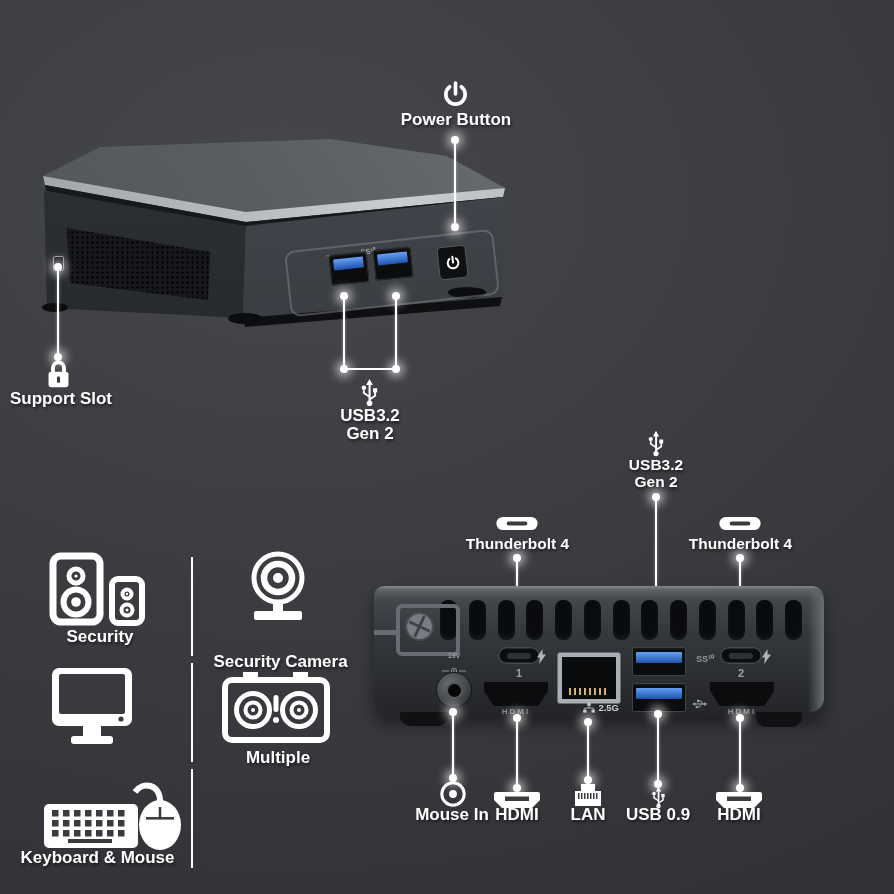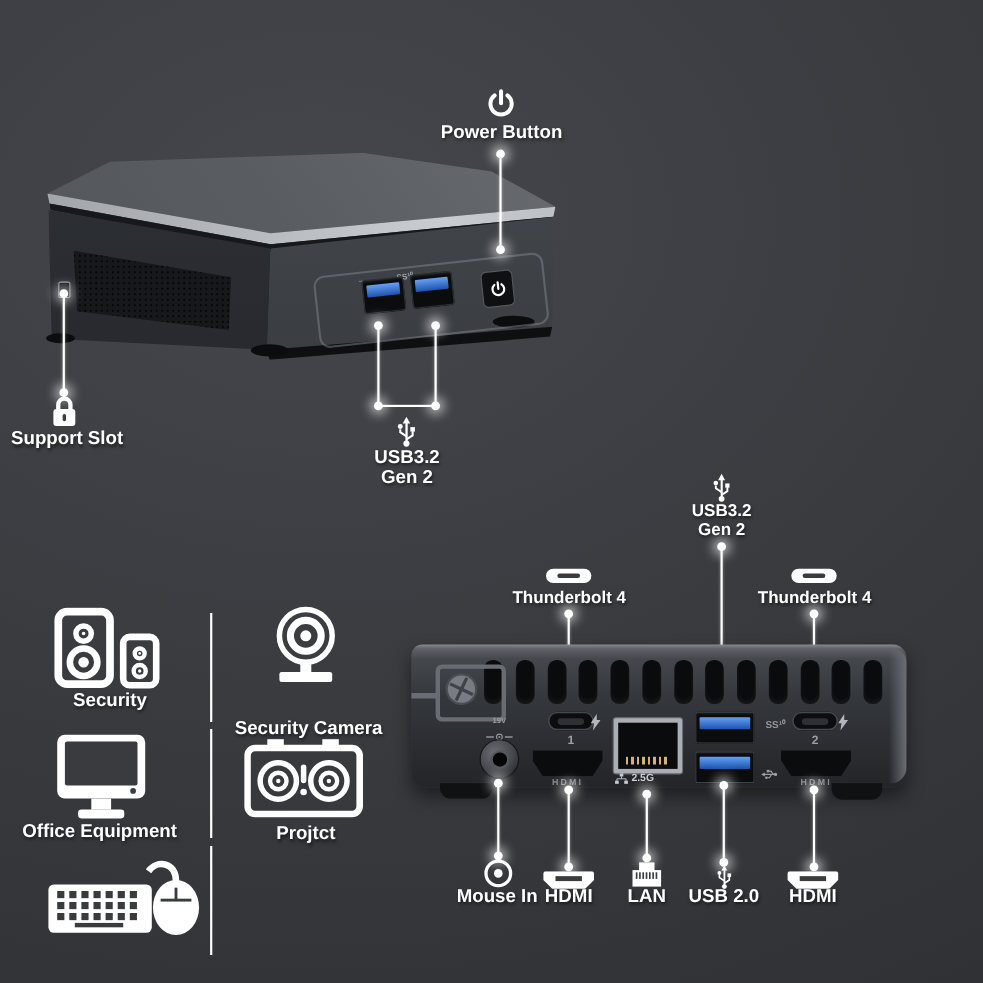--- a/index.html
+++ b/index.html
@@ -160,21 +160,20 @@
 
   <div class="abs" style="left:50px;top:666px;width:84px;height:80px;">
     <svg viewBox="0 0 84 80" width="84" height="80">
       <rect x="2" y="2" width="80" height="58" rx="7" fill="#fff"></rect>
       <rect x="9" y="8" width="66" height="40" rx="2" fill="#3a3b3f"></rect>
       <circle cx="71" cy="53" r="2.6" fill="#3a3b3f"></circle>
       <rect x="33" y="60" width="18" height="10" fill="#fff"></rect>
       <rect x="21" y="70" width="42" height="8" rx="3" fill="#fff"></rect>
     </svg>
   </div>
-  <div class="txt lbl" style="left:3px;top:747px;width:175px;">Office Equipment</div>
 
   <div class="abs" style="left:42px;top:780px;width:142px;height:72px;">
     <svg viewBox="0 0 142 72" width="142" height="72">
       <path d="M118 21C118 4 101 1 93 12" fill="none" stroke="#fff" stroke-width="6"></path>
       <rect x="2" y="24" width="94" height="44" rx="5" fill="#fff"></rect>
       <g fill="#3a3b3f">
         <rect x="10" y="30" width="6.5" height="6.5"></rect>
           <rect x="21" y="30" width="6.5" height="6.5"></rect>
           <rect x="32" y="30" width="6.5" height="6.5"></rect>
           <rect x="43" y="30" width="6.5" height="6.5"></rect>
@@ -195,20 +194,21 @@
           <rect x="54" y="50" width="6.5" height="6.5"></rect>
           <rect x="65" y="50" width="6.5" height="6.5"></rect>
           <rect x="76" y="50" width="6.5" height="6.5"></rect>
         <rect x="26" y="59" width="44" height="4"></rect>
       </g>
       <ellipse cx="118" cy="45" rx="21" ry="25" fill="#fff"></ellipse>
       <rect x="116.7" y="27" width="2.6" height="12" fill="#3a3b3f"></rect>
       <rect x="104" y="37" width="28" height="2.6" fill="#3a3b3f"></rect>
     </svg>
   </div>
+  <div class="txt lbl" style="left:0px;top:849px;width:195px;">Keyboard &amp; Mouse</div>
 
   <div class="abs" style="left:236px;top:550px;width:84px;height:74px;">
     <svg viewBox="0 0 84 74" width="84" height="74">
       <circle cx="42" cy="28" r="24" fill="none" stroke="#fff" stroke-width="5"></circle>
       <circle cx="42" cy="28" r="14" fill="none" stroke="#fff" stroke-width="6.5"></circle>
       <circle cx="42" cy="28" r="5" fill="#fff"></circle>
       <rect x="37" y="51" width="10" height="11" fill="#fff"></rect>
       <rect x="18" y="61" width="48" height="9" rx="2" fill="#fff"></rect>
     </svg>
   </div>
@@ -222,21 +222,21 @@
       <circle cx="31" cy="40" r="16.5" fill="none" stroke="#fff" stroke-width="5"></circle>
       <circle cx="31" cy="40" r="7.5" fill="none" stroke="#fff" stroke-width="4"></circle>
       <circle cx="31" cy="40" r="2" fill="#fff"></circle>
       <circle cx="77" cy="40" r="16.5" fill="none" stroke="#fff" stroke-width="5"></circle>
       <circle cx="77" cy="40" r="7.5" fill="none" stroke="#fff" stroke-width="4"></circle>
       <circle cx="77" cy="40" r="2" fill="#fff"></circle>
       <rect x="51.5" y="25" width="5" height="17" rx="2.5" fill="#fff"></rect>
       <circle cx="54" cy="50" r="3" fill="#fff"></circle>
     </svg>
   </div>
-  <div class="txt lbl" style="left:213px;top:749px;width:130px;">Projtct</div>
+  <div class="txt lbl" style="left:213px;top:749px;width:130px;">Multiple</div>
 
   <div class="abs" style="left:645px;top:429px;width:22px;height:28px;">
     <svg viewBox="0 0 24 32" width="22" height="28">
         <circle cx="12" cy="28" r="3" fill="#fff"></circle>
         <rect x="11" y="6" width="2.2" height="21" fill="#fff"></rect>
         <path d="M12 2l-3.6 6.6h7.2z" fill="#fff"></path>
         <path d="M12 21l-6-4v-3" stroke="#fff" stroke-width="2" fill="none"></path>
         <circle cx="6" cy="11.5" r="2.4" fill="#fff"></circle>
         <path d="M12 24l6-4v-4" stroke="#fff" stroke-width="2" fill="none"></path>
         <rect x="15.8" y="12" width="4.4" height="4.4" fill="#fff"></rect>
@@ -329,21 +329,21 @@
     </div>
 
     <div class="hdmiport" style="left:110px;top:96px;"></div>
     <div class="emboss" style="left:110px;top:121px;width:64px;">HDMI</div>
 
     <div class="abs" style="left:183px;top:66px;width:62px;height:50px;background:#aaafb5;border-radius:3px;border:1px solid #6b6f75;">
       <div class="abs" style="left:4px;top:4px;right:4px;bottom:4px;background:#0a0b0d;">
         <div class="abs" style="left:7px;right:7px;bottom:4px;height:7px;background:repeating-linear-gradient(90deg,#d3b272 0 2px,#0a0b0d 2px 5px);"></div>
       </div>
     </div>
-    <div class="abs" style="left:185px;top:116px;width:60px;display:flex;align-items:center;justify-content:flex-start;gap:3px;">
+    <div class="abs" style="left:185px;top:116px;width:60px;display:flex;align-items:center;justify-content:flex-end;gap:3px;">
       <svg viewBox="0 0 14 12" width="12" height="10">
           <g fill="#c6cacf">
             <rect x="5" y="0" width="4" height="3.5"></rect>
             <rect x="0" y="8" width="4" height="3.5"></rect>
             <rect x="10" y="8" width="4" height="3.5"></rect>
           </g>
           <path d="M7 3.5V6M2 8V6h10v2" stroke="#c6cacf" stroke-width="1" fill="none"></path>
         </svg>
       <span class="tiny" style="position:static;font-size:9.5px;color:#c9cdd2;">2.5G</span>
     </div>
@@ -433,21 +433,21 @@
     <svg viewBox="0 0 24 32" width="19" height="24">
         <circle cx="12" cy="28" r="3" fill="#fff"></circle>
         <rect x="11" y="6" width="2.2" height="21" fill="#fff"></rect>
         <path d="M12 2l-3.6 6.6h7.2z" fill="#fff"></path>
         <path d="M12 21l-6-4v-3" stroke="#fff" stroke-width="2" fill="none"></path>
         <circle cx="6" cy="11.5" r="2.4" fill="#fff"></circle>
         <path d="M12 24l6-4v-4" stroke="#fff" stroke-width="2" fill="none"></path>
         <rect x="15.8" y="12" width="4.4" height="4.4" fill="#fff"></rect>
       </svg>
   </div>
-  <div class="txt lbl" style="left:612px;top:806px;width:92px;">USB 2.0</div>
+  <div class="txt lbl" style="left:612px;top:806px;width:92px;">USB 0.9</div>
 
   <div class="line-v" style="left:739px;top:716px;height:74px;"></div>
   <div class="dot" style="left:736px;top:714px;"></div>
   <div class="dot" style="left:736px;top:784px;"></div>
   <div class="abs" style="left:715px;top:792px;width:48px;height:17px;">
     <svg viewBox="0 0 48 17" width="48" height="17">
         <path d="M3 0h42q2 0 2 2v6l-8 8H9L1 8V2q0-2 2-2z" fill="#fff"></path>
         <rect x="12" y="4.5" width="24" height="4.5" fill="#3a3b3f"></rect>
       </svg>
   </div>

